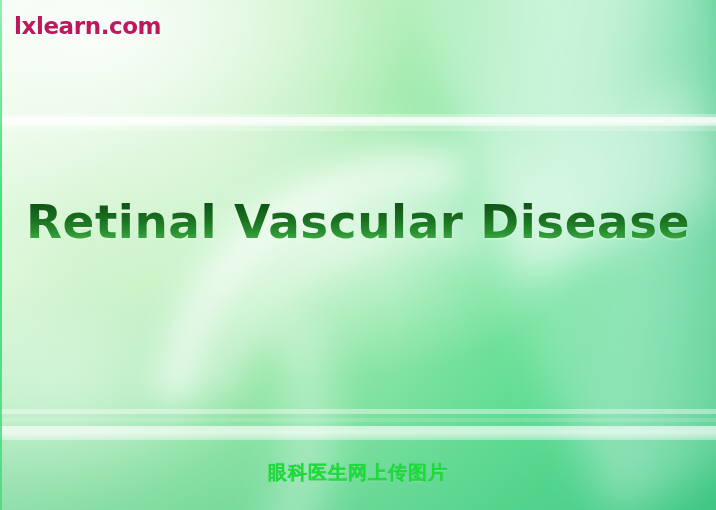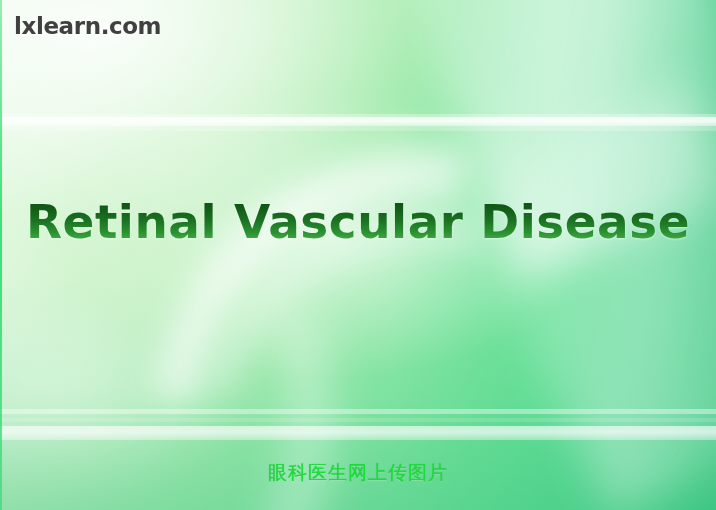--- a/index.html
+++ b/index.html
@@ -230,21 +230,21 @@
 
   
   .watermark {
     position: absolute;
     left: 14px;
     top: 13px;
     font-family: "DejaVu Sans", sans-serif;
     font-weight: bold;
     font-size: 23px;
     letter-spacing: -0.4px;
-    color: #404040;
+    color: #be185d;
     text-shadow:
       0 1px 0 rgba(255,255,255,0.55),
       0 0 2px rgba(255,255,255,0.35);
     white-space: nowrap;
   }
 
   .main-title {
     position: absolute;
     left: 0;
     right: 0;
@@ -271,21 +271,21 @@
     filter: drop-shadow(0 1px 1px rgba(255,255,255,0.45));
   }
 
   .bottom-caption {
     position: absolute;
     left: 0;
     right: 0;
     top: 460px;
     text-align: center;
     font-family: "DejaVu Sans", sans-serif;
-    font-weight: normal;
+    font-weight: bold;
     font-size: 19px;
     letter-spacing: 1px;
     color: #1ddb3b;
     text-shadow:
       0 0 1px rgba(20,190,50,0.9),
       0 1px 1px rgba(255,255,255,0.30);
     white-space: nowrap;
   }
 </style>
 </head>

